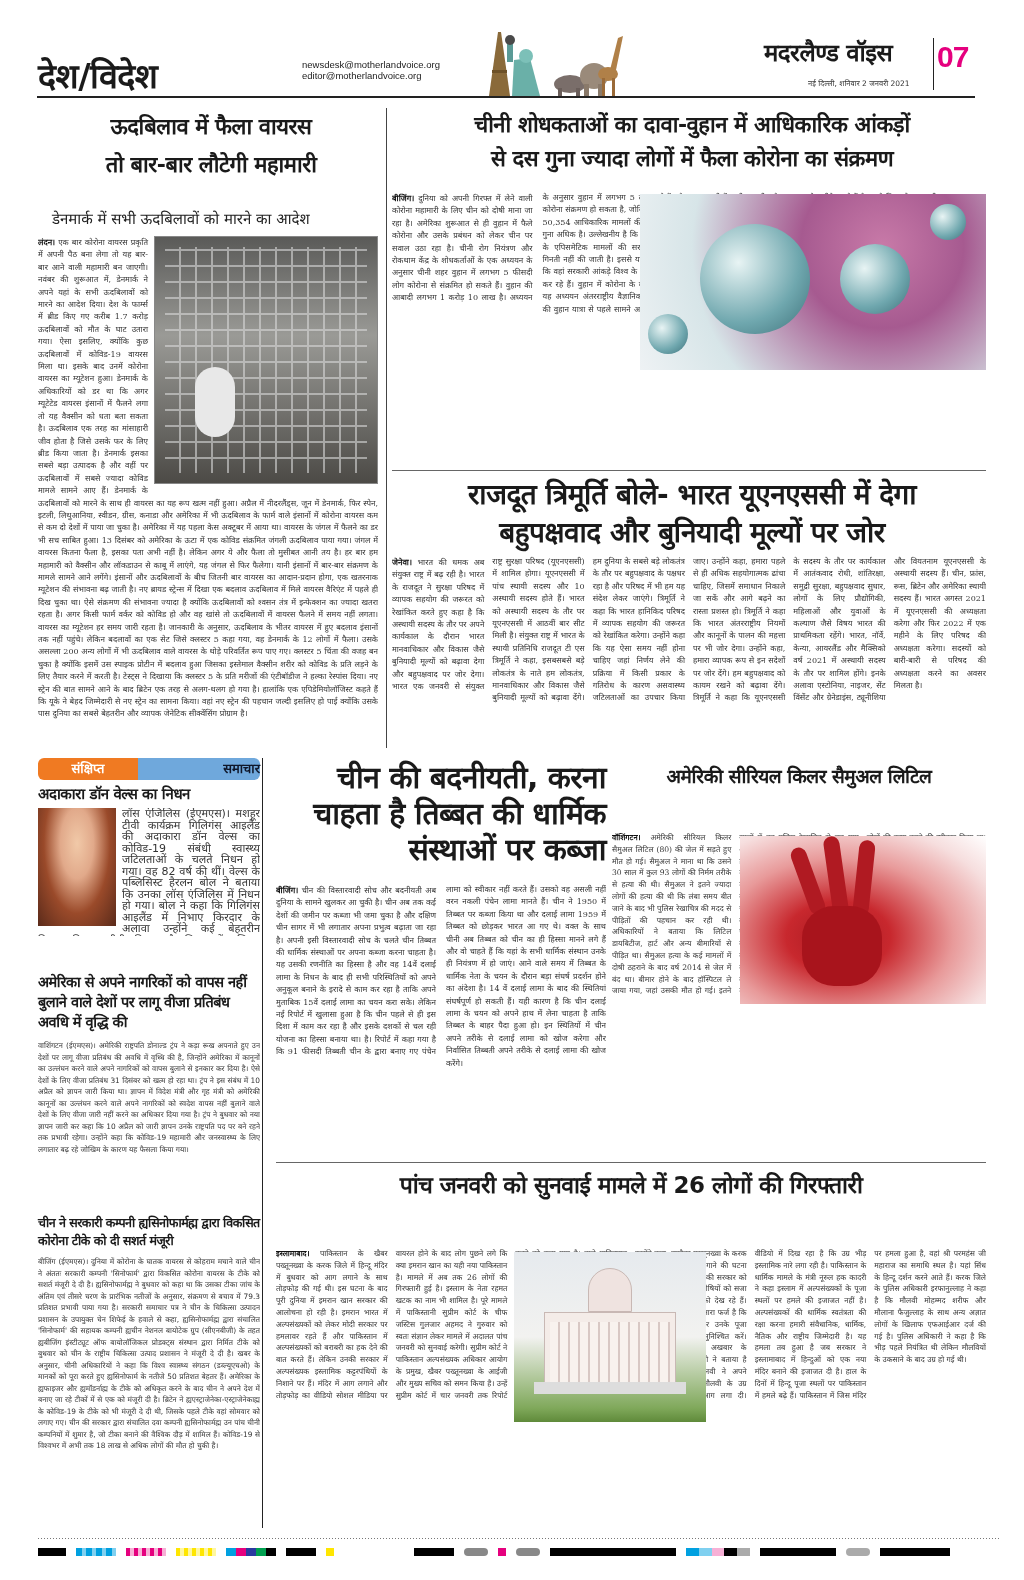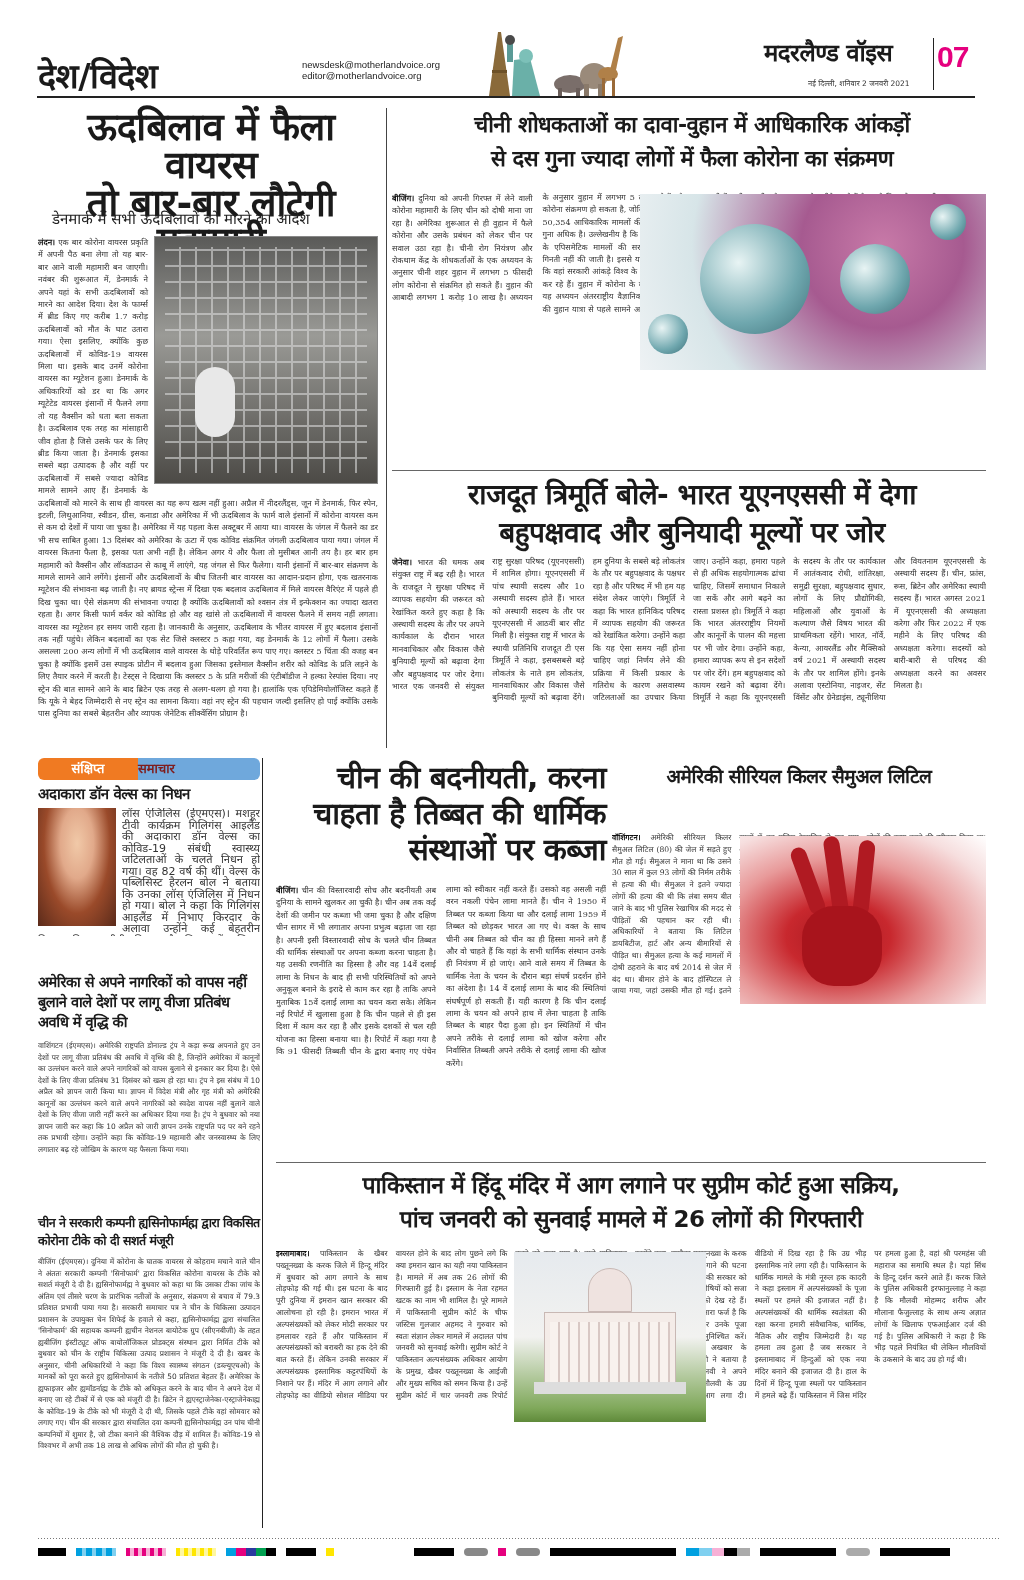--- a/index.html
+++ b/index.html
@@ -49,21 +49,21 @@
       <rect x="132" y="48" width="3" height="18" fill="#9a6a38"></rect>
       <rect x="142" y="48" width="3" height="18" fill="#9a6a38"></rect>
     </g>
 </svg>
 <div class="abs hl" style="left:764px;top:40px;font-size:24px;text-align:center;">मदरलैण्ड वॉइस</div>
 <div class="vrule" style="left:933px;top:38px;height:52px;background:#222"></div>
 <div class="abs" style="left:937px;top:40px;font-family:'Liberation Sans',sans-serif;font-weight:bold;font-size:30px;color:#e5007e;letter-spacing:-1px">07</div>
 <div class="abs" style="left:808px;top:78px;font-size:7.5px;color:#333;">नई दिल्ली, शनिवार 2 जनवरी 2021</div>
 <div class="rule" style="left:37px;top:96px;width:938px;height:2px"></div>
 
-<div class="abs hl" style="left:36px;top:108px;width:350px;text-align:center;font-size:38px;line-height:38px;">
+<div class="abs hl" style="left:36px;top:108px;width:350px;text-align:center;font-size:22px;line-height:38px;">
   <div>ऊदबिलाव में फैला वायरस</div>
   <div>तो बार-बार लौटेगी महामारी</div>
 </div>
 <div class="abs sub" style="left:52px;top:208px;width:320px;font-size:15px;">डेनमार्क में सभी ऊदबिलावों  को मारने का आदेश</div>
 <div class="body abs" style="left:38px;top:236px;width:340px;height:512px;">
   <div class="img" style="position:relative;float:right;width:224px;height:248px;margin:0 0 6px 6px;background:linear-gradient(180deg,#5a5a58 0%,#9a9a96 40%,#4c4a46 100%);border:1px solid #888;">
     <div style="position:absolute;inset:10px;background:repeating-linear-gradient(90deg,transparent 0 14px,#d8d8d8 14px 16px),repeating-linear-gradient(0deg,transparent 0 14px,#d8d8d8 14px 16px);opacity:.6"></div>
     <div style="position:absolute;left:40px;top:130px;width:40px;height:70px;border-radius:20px;background:#e8e8e8"></div>
   </div>
   <b>लंदन।</b> <span>एक बार कोरोना वायरस प्रकृति में अपनी पैठ बना लेगा तो यह बार-बार आने वाली महामारी बन जाएगी। नवंबर की शुरूआत में, डेनमार्क ने अपने यहां के सभी ऊदबिलावों को मारने का आदेश दिया। देश के फार्म्स में ब्रीड किए गए करीब 1.7 करोड़ ऊदबिलावों को मौत के घाट उतारा गया। ऐसा इसलिए, क्योंकि कुछ ऊदबिलावों में कोविड-19 वायरस मिला था। इसके बाद उनमें कोरोना वायरस का म्यूटेशन हुआ। डेनमार्क के अधिकारियों को डर था कि अगर म्यूटेटेड वायरस इंसानों में फैलने लगा तो यह वैक्सीन को धता बता सकता है। ऊदबिलाव एक तरह का मांसाहारी जीव होता है जिसे उसके फर के लिए ब्रीड किया जाता है। डेनमार्क इसका सबसे बड़ा उत्पादक है और वहीं पर ऊदबिलावों में सबसे ज्यादा कोविड मामले सामने आए हैं। डेनमार्क के ऊदबिलावों को मारने के साथ ही वायरस का यह रूप खत्म नहीं हुआ। अप्रैल में नीदरलैंड्स, जून में डेनमार्क, फिर स्पेन, इटली, लिथुआनिया, स्वीडन, ग्रीस, कनाडा और अमेरिका में भी ऊदबिलाव के फार्म वाले इंसानों में कोरोना वायरस कम से कम दो देशों में पाया जा चुका है। अमेरिका में यह पहला केस अक्टूबर में आया था। वायरस के जंगल में फैलने का डर भी सच साबित हुआ। 13 दिसंबर को अमेरिका के ऊटा में एक कोविड संक्रमित जंगली ऊदबिलाव पाया गया। जंगल में वायरस कितना फैला है, इसका पता अभी नहीं है। लेकिन अगर ये और फैला तो मुसीबत आनी तय है। हर बार हम महामारी को वैक्सीन और लॉकडाउन से काबू में लाएंगे, यह जंगल से फिर फैलेगा। यानी इंसानों में बार-बार संक्रमण के मामले सामने आने लगेंगे। इंसानों और ऊदबिलावों के बीच जितनी बार वायरस का आदान-प्रदान होगा, एक खतरनाक म्यूटेशन की संभावना बढ़ जाती है। नए ब्रायड स्ट्रेन्स में दिखा एक बदलाव ऊदबिलाव में मिले वायरस वैरिएंट में पहले ही दिख चुका था। ऐसे संक्रमण की संभावना ज्यादा है क्योंकि ऊदबिलावों को श्वसन तंत्र में इन्फेक्शन का ज्यादा खतरा रहता है। अगर किसी फार्म वर्कर को कोविड हो और वह खांसे तो ऊदबिलावों में वायरस फैलने में समय नहीं लगता। वायरस का म्यूटेशन हर समय जारी रहता है। जानकारी के अनुसार, ऊदबिलाव के भीतर वायरस में हुए बदलाव इंसानों तक नहीं पहुंचे। लेकिन बदलावों का एक सेट जिसे क्लस्टर 5 कहा गया, वह डेनमार्क के 12 लोगों में फैला। उसके असल्ला 200 अन्य लोगों में भी ऊदबिलाव वाले वायरस के थोड़े परिवर्तित रूप पाए गए। क्लस्टर 5 चिंता की वजह बन चुका है क्योंकि इसमें उस स्पाइक प्रोटीन में बदलाव हुआ जिसका इस्तेमाल वैक्सीन शरीर को कोविड के प्रति लड़ने के लिए तैयार करने में करती है। टेस्ट्स ने दिखाया कि क्लस्टर 5 के प्रति मरीजों की एंटीबॉडीज ने हल्का रेस्पांस दिया। नए स्ट्रेन की बात सामने आने के बाद ब्रिटेन एक तरह से अलग-थलग हो गया है। हालांकि एक एपिडेमियोलॉजिस्ट कहते हैं कि यूके ने बेहद जिम्मेदारी से नए स्ट्रेन का सामना किया। वहां नए स्ट्रेन की पहचान जल्दी इसलिए हो पाई क्योंकि उसके पास दुनिया का सबसे बेहतरीन और व्यापक जेनेटिक सीक्वेंसिंग प्रोग्राम है।</span>
@@ -89,21 +89,21 @@
 <div class="abs hl" style="left:392px;top:476px;width:600px;text-align:center;font-size:28px;line-height:38px;">
   <div>राजदूत त्रिमूर्ति बोले- भारत यूएनएससी में देगा</div>
   <div>बहुपक्षवाद और बुनियादी मूल्यों पर जोर</div>
 </div>
 <div class="body abs" style="left:392px;top:556px;width:594px;height:186px;column-count:6;column-gap:8px;">
   <b>जेनेवा।</b> <span>भारत की धमक अब संयुक्त राष्ट्र में बढ़ रही है। भारत के राजदूत ने सुरक्षा परिषद में व्यापक सहयोग की जरूरत को रेखांकित करते हुए कहा है कि अस्थायी सदस्य के तौर पर अपने कार्यकाल के दौरान भारत मानवाधिकार और विकास जैसे बुनियादी मूल्यों को बढ़ावा देगा और बहुपक्षवाद पर जोर देगा। भारत एक जनवरी से संयुक्त राष्ट्र सुरक्षा परिषद (यूएनएससी) में शामिल होगा। यूएनएससी में पांच स्थायी सदस्य और 10 अस्थायी सदस्य होते हैं। भारत को अस्थायी सदस्य के तौर पर यूएनएससी में आठवीं बार सीट मिली है। संयुक्त राष्ट्र में भारत के स्थायी प्रतिनिधि राजदूत टी एस त्रिमूर्ति ने कहा, इसबसबसे बड़े लोकतंत्र के नाते हम लोकतंत्र, मानवाधिकार और विकास जैसे बुनियादी मूल्यों को बढ़ावा देंगे। हम दुनिया के सबसे बड़े लोकतंत्र के तौर पर बहुपक्षवाद के पक्षधर रहा है और परिषद में भी हम यह संदेश लेकर जाएंगे। त्रिमूर्ति ने कहा कि भारत हानिकिद परिषद में व्यापक सहयोग की जरूरत को रेखांकित करेगा। उन्होंने कहा कि यह ऐसा समय नहीं होना चाहिए जहां निर्णय लेने की प्रक्रिया में किसी प्रकार के गतिरोध के कारण असवास्थ्य जटिलताओं का उपचार किया जाए। उन्होंने कहा, हमारा पहले से ही अधिक सहयोगात्मक ढांचा चाहिए, जिसमें समाधान निकाले जा सकें और आगे बढ़ने का रास्ता प्रशस्त हो। त्रिमूर्ति ने कहा कि भारत अंतरराष्ट्रीय नियमों और कानूनों के पालन की महत्ता पर भी जोर देगा। उन्होंने कहा, हमारा व्यापक रूप से इन सदेशों पर जोर देंगे। हम बहुपक्षवाद को कायम रखने को बढ़ावा देंगे। त्रिमूर्ति ने कहा कि यूएनएससी के सदस्य के तौर पर कार्यकाल में आतंकवाद रोधी, शांतिरक्षा, समुद्री सुरक्षा, बहुपक्षवाद सुधार, लोगों के लिए प्रौद्योगिकी, महिलाओं और युवाओं के कल्याण जैसे विषय भारत की प्राथमिकता रहेंगे। भारत, नॉर्वे, केन्या, आयरलैंड और मैक्सिको वर्ष 2021 में अस्थायी सदस्य के तौर पर शामिल होंगे। इनके अलावा एस्टोनिया, नाइजर, सेंट विंसेंट और ग्रेनेडाइंस, ट्यूनीशिया और वियतनाम यूएनएससी के अस्थायी सदस्य हैं। चीन, फ्रांस, रूस, ब्रिटेन और अमेरिका स्थायी सदस्य हैं। भारत अगस्त 2021 में यूएनएससी की अध्यक्षता करेगा और फिर 2022 में एक महीने के लिए परिषद की अध्यक्षता करेगा। सदस्यों को बारी-बारी से परिषद की अध्यक्षता करने का अवसर मिलता है।</span>
 </div>
 
 <div class="abs" style="left:38px;top:758px;width:222px;height:22px;display:flex;">
   <div style="flex:0 0 100px;background:#f07a22;color:#fff;font-weight:bold;font-size:13px;text-align:center;line-height:22px;border-radius:6px 0 0 6px">संक्षिप्त</div>
-  <div style="flex:1;background:#6fa8dc;color:#7f1d1d;font-weight:bold;font-size:13px;text-align:left;line-height:22px;border-radius:0 6px 6px 0">समाचार</div>
+  <div style="flex:1;background:#6fa8dc;color:#0f172a;font-weight:bold;font-size:13px;text-align:right;line-height:22px;border-radius:0 6px 6px 0">समाचार</div>
 </div>
 <div class="abs hl" style="left:38px;top:786px;font-size:15px;">अदाकारा डॉन वेल्स का निधन</div>
 <div class="body abs" style="left:38px;top:808px;width:222px;height:128px;font-family:'DejaVu Sans',sans-serif;font-size:11px;line-height:11.5px;">
   <div class="img" style="position:relative;float:left;width:78px;height:118px;margin:0 6px 0 0;background:radial-gradient(ellipse at 50% 30%,#f1c9a8 0%,#e1a98a 30%,#9a4a2a 60%,#5a2a1a 100%);"></div>
   <span>लॉस एंजिलिस (ईएमएस)। मशहूर टीवी कार्यक्रम गिलिगंस आइलैंड की अदाकारा डॉन वेल्स का कोविड-19 संबंधी स्वास्थ्य जटिलताओं के चलते निधन हो गया। वह 82 वर्ष की थीं। वेल्स के पब्लिसिस्ट हैरलन बोल ने बताया कि उनका लॉस एंजिलिस में निधन हो गया। बोल ने कहा कि गिलिगंस आइलैंड में निभाए किरदार के अलावा उन्होंने कई बेहतरीन किरदार निभाए। टीवी, फिल्म और थिएटर में अभिनय करने के अलावा उन्होंने असल जीवन में एक शिक्षक और प्रेरक वक्ता की भूमिका भी निभाई।</span>
 </div>
 
 <div class="abs hl" style="left:38px;top:972px;width:222px;font-size:14.5px;line-height:20px;">अमेरिका से अपने नागरिकों को वापस नहीं बुलाने वाले देशों पर लागू वीजा प्रतिबंध अवधि में वृद्धि की</div>
 <div class="body abs" style="left:38px;top:1040px;width:222px;height:160px;font-family:'DejaVu Sans',sans-serif;font-size:7.4px;line-height:11.5px;">
   <span>वाशिंगटन (ईएमएस)। अमेरिकी राष्ट्रपति डोनाल्ड ट्रंप ने कड़ा रूख अपनाते हुए उन देशों पर लागू वीजा प्रतिबंध की अवधि में वृध्धि की है, जिन्होंने अमेरिका में कानूनों का उल्लंघन करने वाले अपने नागरिकों को वापस बुलाने से इनकार कर दिया है। ऐसे देशों के लिए वीजा प्रतिबंध 31 दिसंबर को खत्म हो रहा था। ट्रंप ने इस संबंध में 10 अप्रैल को ज्ञापन जारी किया था। ज्ञापन में विदेश मंत्री और गृह मंत्री को अमेरिकी कानूनों का उल्लंघन करने वाले अपने नागरिकों को स्वदेश वापस नहीं बुलाने वाले देशों के लिए वीजा जारी नहीं करने का अधिकार दिया गया है। ट्रंप ने बुधवार को नया ज्ञापन जारी कर कहा कि 10 अप्रैल को जारी ज्ञापन उनके राष्ट्रपति पद पर बने रहने तक प्रभावी रहेगा। उन्होंने कहा कि कोविड-19 महामारी और जनस्वास्थ्य के लिए लगातार बढ़ रहे जोखिम के कारण यह फैसला किया गया।</span>
@@ -131,21 +131,20 @@
 <div class="img" style="left:740px;top:836px;width:246px;height:168px;background:radial-gradient(ellipse at 40% 60%,#a81820 0%,#c8282e 25%,#e89a9a 55%,#f6dede 80%,#fff 100%);">
   <div style="position:absolute;left:60px;top:10px;width:16px;height:70px;background:#b01a22;border-radius:8px;transform:rotate(-20deg)"></div>
   <div style="position:absolute;left:88px;top:0px;width:16px;height:80px;background:#b01a22;border-radius:8px;transform:rotate(-8deg)"></div>
   <div style="position:absolute;left:116px;top:4px;width:16px;height:76px;background:#b01a22;border-radius:8px;transform:rotate(6deg)"></div>
   <div style="position:absolute;left:62px;top:70px;width:80px;height:80px;background:#a8141c;border-radius:40%"></div>
 </div>
 
 <div class="rule" style="left:276px;top:1162px;width:710px;height:1px;background:#666"></div>
 
 <div class="abs hl" style="left:276px;top:1168px;width:710px;text-align:center;font-size:23px;line-height:34px;">
-  <div>पाकिस्तान में हिंदू मंदिर में आग लगाने पर सुप्रीम कोर्ट हुआ सक्रिय,</div>
   <div>पांच जनवरी को सुनवाई मामले में 26 लोगों की गिरफ्तारी</div>
 </div>
 <div class="body abs" style="left:276px;top:1248px;width:710px;height:264px;column-count:6;column-gap:8px;font-size:7.6px;line-height:11.8px;">
   <b>इस्लामाबाद।</b> <span>पाकिस्तान के खैबर पख्तूनख्वा के करक जिले में हिन्दू मंदिर में बुधवार को आग लगाने के साथ तोड़फोड़ की गई थी। इस घटना के बाद पूरी दुनिया में इमरान खान सरकार की आलोचना हो रही है। इमरान भारत में अल्पसंख्यकों को लेकर मोदी सरकार पर हमलावर रहते हैं और पाकिस्तान में अल्पसंख्यकों को बराबरी का हक देने की बात करते हैं। लेकिन उनकी सरकार में अल्पसंख्यक इस्लामिक कट्टरपंथियों के निशाने पर हैं। मंदिर में आग लगाने और तोड़फोड़ का वीडियो सोशल मीडिया पर वायरल होने के बाद लोग पुछने लगे कि क्या इमरान खान का यही नया पाकिस्तान है। मामले में अब तक 26 लोगों की गिरफ्तारी हुई है। इस्लाम के नेता रहमत खटक का नाम भी शामिल है। पूरे मामले में पाकिस्तानी सुप्रीम कोर्ट के चीफ जस्टिस गुलजार अहमद ने गुरुवार को स्वतः संज्ञान लेकर मामले में अदालत पांच जनवरी को सुनवाई करेगी। सुप्रीम कोर्ट ने पाकिस्तान अल्पसंख्यक अधिकार आयोग के प्रमुख, खैबर पख्तूनख्वा के आईजी और मुख्य सचिव को समन किया है। उन्हें सुप्रीम कोर्ट में चार जनवरी तक रिपोर्ट करने को कहा गया है। वाले पाकिस्तान के विज्ञान एवं तकनीक मंत्री फवाद हुसैन ने भी मंदिर में आग लगाए जाने की निंदा की है। उन्होंने कहा, हिन्दू समाधि में आग लगाने की घटना अल्पसंख्यक विरोधी मानसिकता की पहचान है। समस्या यह है कि हम आतंकवाद से लड़ सकते हैं लेकिन अतिवाद से लड़ने का काम सिविल सोसाइटी का है। हमारे समाज में अतिवाद को लेकर खामोशी है। इसका नतीजा यह हो रहा है कि हम इस दुष्चक्र में फंसते जा रहे हैं। वहीं, पाकिस्तान की मानवाधिकार मंत्री शिरीन मजारी ने इसकी निंदा की है। उन्होंने कहा, ह्यखैबर पख्तूनख्वा के करक में हिन्दू मंदिर में आग लगाने की घटना बहुत ही निंदनीय है। वहां की सरकार को चाहिए कि पूरे मामले में दोषियों को सजा दे। हम भी इस मामले को देख रहे हैं। सरकार में होने के नाते हमारा फर्ज है कि हम अपने नागरिकों और उनके पूजा स्थलों की सुरक्षा को सुनिश्चित करें। पाकिस्तान के अंग्रेजी अखबार के अनुसार, पुलिस अधिकारी ने बताया है कि हमला स्थानीय मौलवी ने अपने समर्थकों से करवाया। मौलवी के उग्र समर्थकों ने मंदिर में आग लगा दी। वीडियो में दिख रहा है कि उग्र भीड़ इस्लामिक नारे लगा रही है। पाकिस्तान के धार्मिक मामले के मंत्री नूरुल हक कादरी ने कहा इस्लाम में अल्पसंख्यकों के पूजा स्थलों पर हमले की इजाजत नहीं है। अल्पसंख्यकों की धार्मिक स्वतंत्रता की रक्षा करना हमारी संवैधानिक, धार्मिक, नैतिक और राष्ट्रीय जिम्मेदारी है। यह हमला तब हुआ है जब सरकार ने इस्लामाबाद में हिन्दुओं को एक नया मंदिर बनाने की इजाजत दी है। हाल के दिनों में हिन्दू पूजा स्थलों पर पाकिस्तान में हमले बढ़े हैं। पाकिस्तान में जिस मंदिर पर हमला हुआ है, वहां श्री परमहंस जी महाराज का समाधि स्थल है। यहां सिंध के हिन्दू दर्शन करने आते हैं। करक जिले के पुलिस अधिकारी इरफानुल्लाह ने कहा है कि मौलवी मोहम्मद शरीफ और मौलाना फैजुल्लाह के साथ अन्य अज्ञात लोगों के खिलाफ एफआईआर दर्ज की गई है। पुलिस अधिकारी ने कहा है कि भीड़ पहले नियंत्रित थी लेकिन मौलवियों के उकसाने के बाद उग्र हो गई थी।</span>
 </div>
 <div class="img" style="left:514px;top:1252px;width:192px;height:170px;background:linear-gradient(180deg,#e6eaee 0%,#f2f2f0 50%,#7fa85a 92%,#5f8a3a 100%);">
   <div style="position:absolute;left:74px;top:16px;width:44px;height:44px;border-radius:50% 50% 0 0;background:#efe3e0;border:1px solid #c8b8b4"></div>
   <div style="position:absolute;left:30px;top:60px;width:132px;height:80px;background:#f4ece8;border:1px solid #c8b8b4"></div>
   <div style="position:absolute;left:36px;top:70px;width:120px;height:60px;background:repeating-linear-gradient(90deg,#f8f2ee 0 8px,#d8c8c4 8px 10px)"></div>
   <div style="position:absolute;left:20px;top:130px;width:152px;height:12px;background:#ddd"></div>

